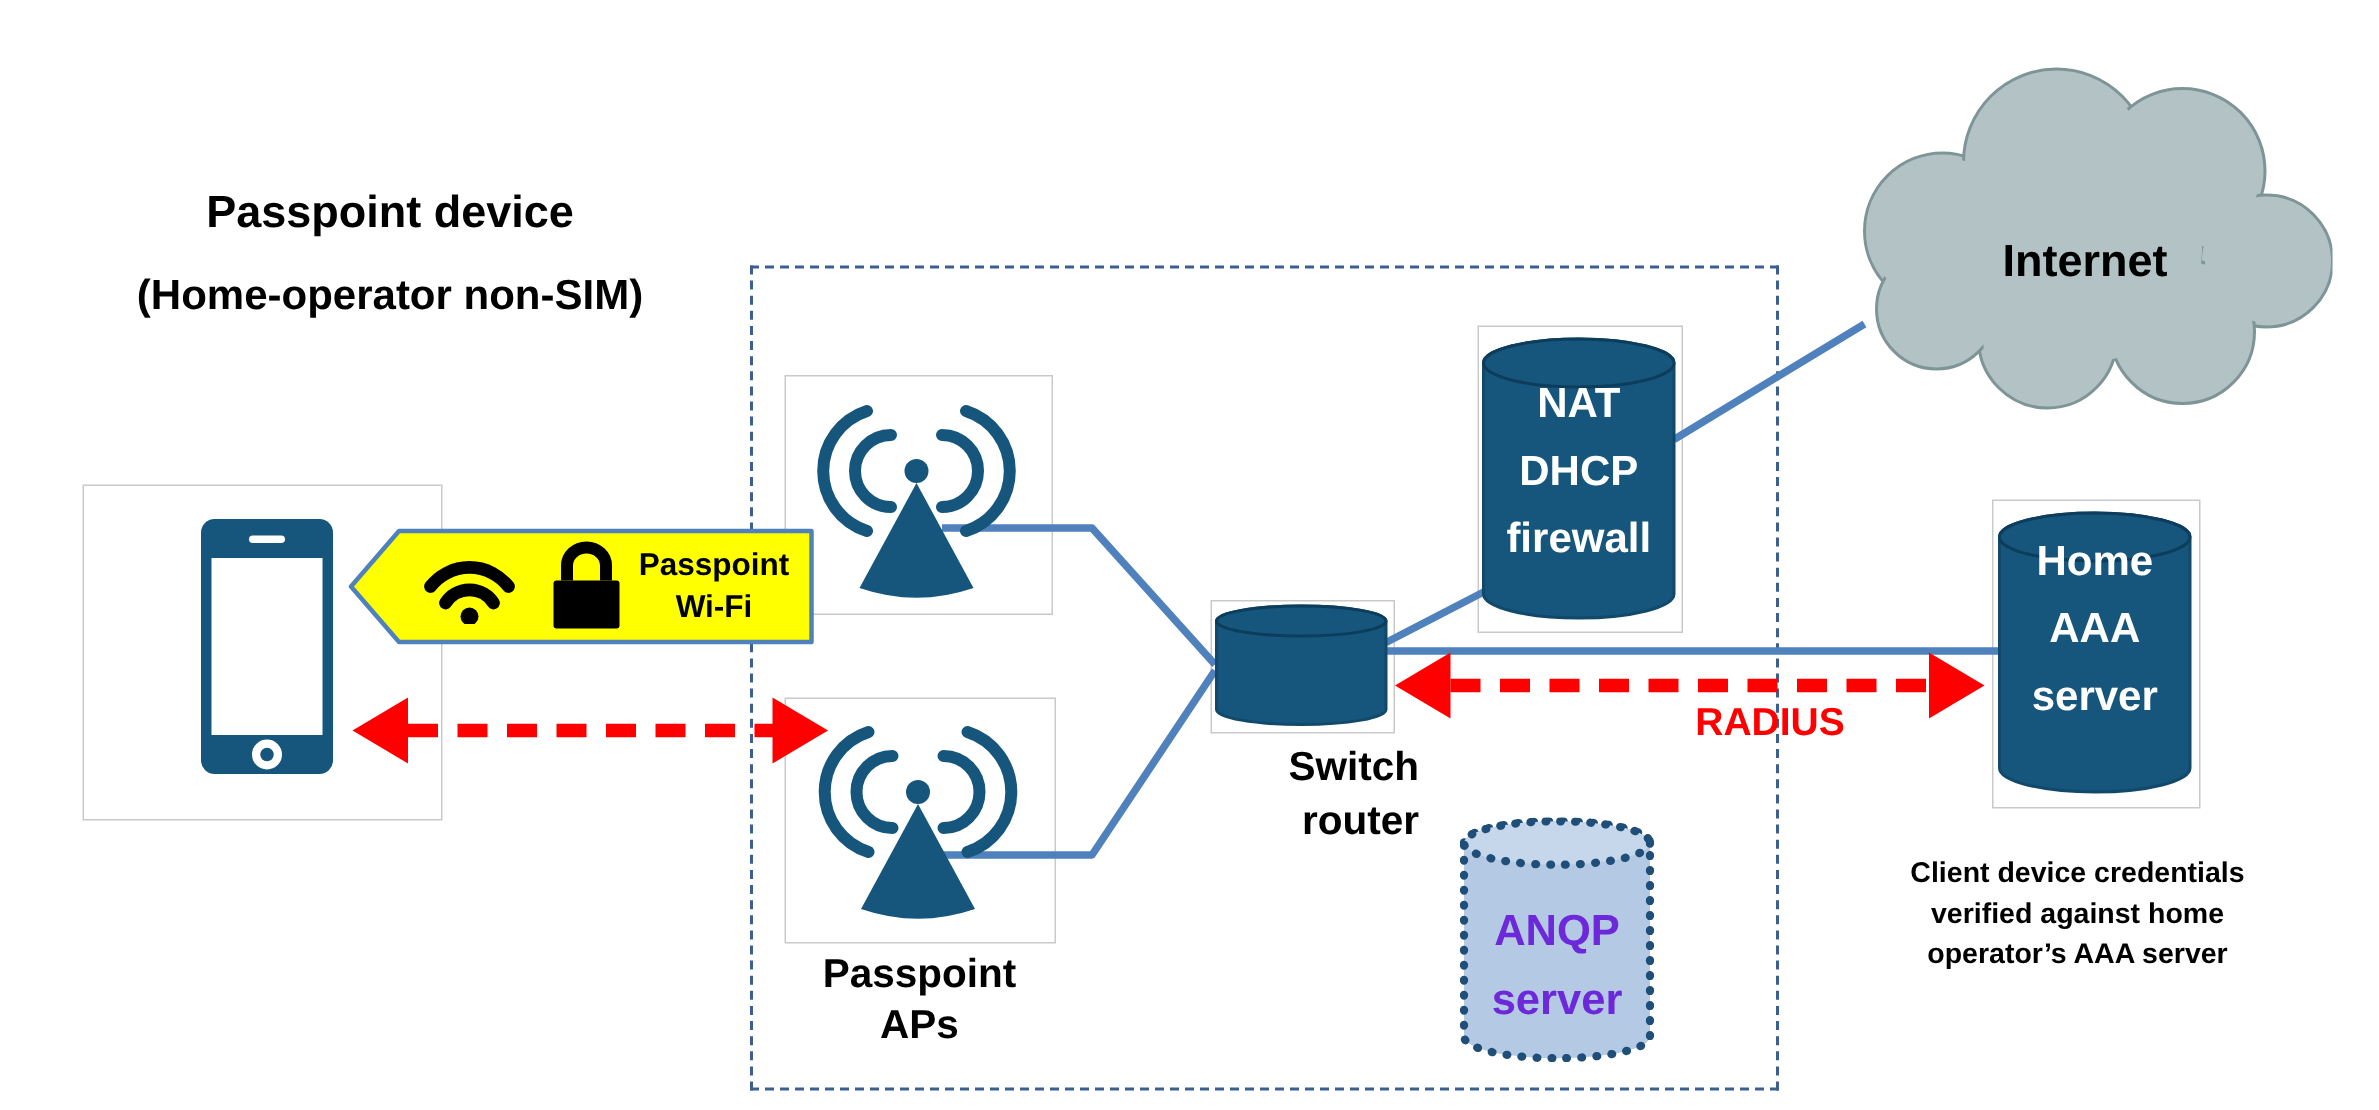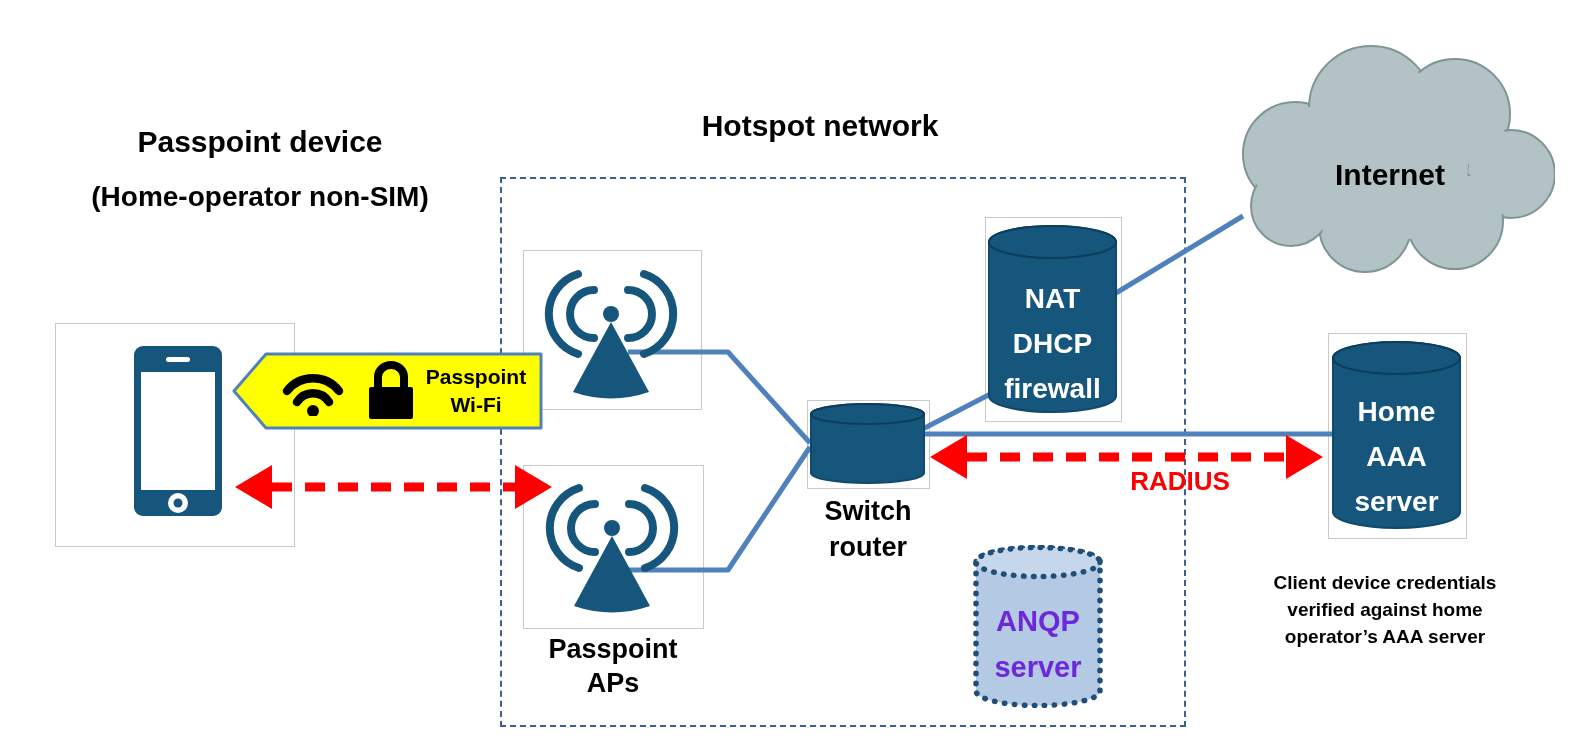--- a/index.html
+++ b/index.html
@@ -72,29 +72,29 @@
 
   <svg class="shape" style="left:809px;top:402px;" width="117" height="83" viewBox="0 0 117 83">
     <path d="M2,12 A56.5,10 0 0 1 115,12 L115,71 A56.5,10 0 0 1 2,71 Z" fill="#16567C" stroke="#11496B" stroke-width="2"></path>
     <ellipse cx="58.5" cy="12" rx="56.5" ry="10" fill="#16567C" stroke="#0D3D5C" stroke-width="2"></ellipse>
   </svg>
 
   <svg class="shape" style="left:987px;top:224px;" width="131" height="190" viewBox="0 0 131 190">
     <path d="M2,18 A63.5,16 0 0 1 129,18 L129,172 A63.5,16 0 0 1 2,172 Z" fill="#16567C" stroke="#11496B" stroke-width="2"></path>
     <ellipse cx="65.5" cy="18" rx="63.5" ry="16" fill="#16567C" stroke="#0D3D5C" stroke-width="2"></ellipse>
   </svg>
-  <div class="cyl-text" style="left:987px;top:247px;width:131px;margin-top:30px;">NAT
+  <div class="cyl-text" style="left:987px;top:247px;width:131px;">NAT
 DHCP
 firewall</div>
 
   <svg class="shape" style="left:1331px;top:340px;" width="131" height="190" viewBox="0 0 131 190">
     <path d="M2,18 A63.5,16 0 0 1 129,18 L129,172 A63.5,16 0 0 1 2,172 Z" fill="#16567C" stroke="#11496B" stroke-width="2"></path>
     <ellipse cx="65.5" cy="18" rx="63.5" ry="16" fill="#16567C" stroke="#0D3D5C" stroke-width="2"></ellipse>
   </svg>
-  <div class="cyl-text" style="left:1331px;top:390px;width:131px;">Home
+  <div class="cyl-text" style="left:1331px;top:352px;width:131px;">Home
 AAA
 server</div>
 
   <svg class="shape" style="left:973px;top:545px;" width="130" height="163" viewBox="0 0 130 163">
     <path d="M3,17 A62,14.5 0 0 1 127,17 L127,146 A62,14.5 0 0 1 3,146 Z" fill="#B4C9E3" stroke="#1F4E79" stroke-width="5.5" stroke-dasharray="0.5 9.5" stroke-linecap="round"></path>
     <ellipse cx="65" cy="17" rx="62" ry="14.5" fill="#C7D7EB" stroke="#1F4E79" stroke-width="5.5" stroke-dasharray="0.5 9.5" stroke-linecap="round"></ellipse>
   </svg>
   <div class="cyl-text" style="left:973px;top:598px;width:130px;color:#6d28d9;font-size:29px;line-height:1.6;">ANQP
 server</div>
 
@@ -118,24 +118,23 @@
       <circle cx="88" cy="170" r="37"></circle>
       <circle cx="190" cy="130" r="75"></circle>
     </g>
   </svg>
   <div class="lbl" style="left:1290px;top:158px;width:200px;font-size:30px;">Internet</div>
 
   <div class="lbl" style="left:10px;top:105px;width:500px;">
     <div class="title1">Passpoint device</div>
     <div class="title2">(Home-operator non-SIM)</div>
   </div>
-  <div class="lbl title1" style="left:570px;top:107px;width:500px;">Hotspot network</div>
   <div class="lbl" style="left:513px;top:632px;width:200px;font-size:27px;line-height:1.26;">Passpoint
 APs</div>
-  <div class="lbl" style="left:790px;top:494px;width:156px;font-size:27px;line-height:1.33;">Switch
+  <div class="lbl" style="left:790px;top:494px;width:156px;font-size:27px;line-height:1.33;text-align:right;">Switch
 router</div>
   <div class="lbl" style="left:1185px;top:570px;width:400px;font-size:19px;line-height:1.42;">Client device credentials
 verified against home
 operator’s AAA server</div>
 
   <svg class="red" style="left:0;top:0;" width="1586" height="740" viewBox="0 0 1586 740">
     <g>
       <line x1="272" y1="487" x2="517" y2="487" stroke="#FF0000" stroke-width="9" stroke-dasharray="20 13"></line>
       <polygon points="235,487 272,465 272,509" fill="#FF0000"></polygon>
       <polygon points="552,487 515,465 515,509" fill="#FF0000"></polygon>

